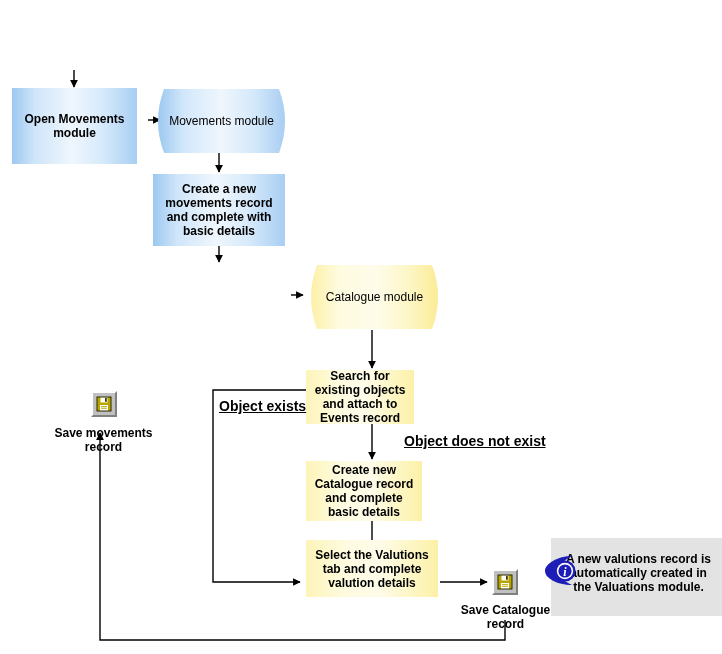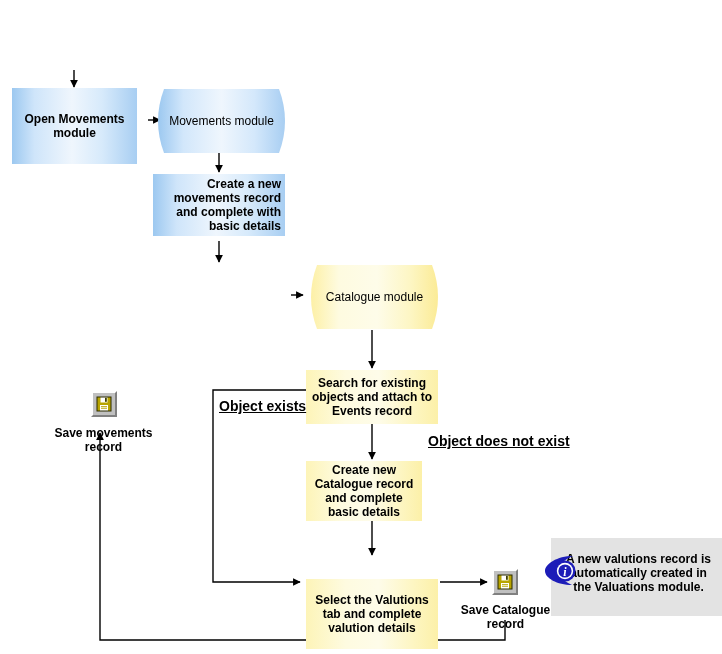--- a/index.html
+++ b/index.html
@@ -179,56 +179,56 @@
           <stop offset="50%" stop-color="#eff6fd"></stop>
           <stop offset="76%" stop-color="#d4e8fb"></stop>
           <stop offset="100%" stop-color="#a8cef2"></stop>
         </linearGradient>
       </defs>
       <path d="M 9,1 C 1,22 1,44 9,65 L 124,65 C 132,44 132,22 124,1 Z" fill="url(#gblue)" stroke="none"></path>
     </svg>
     <div class="wave-label">Movements module</div>
   </div>
 
-  <div class="node blue" style="left:153px; top:174px; width:132px; height:62px;text-align:right;">
+  <div class="node blue" style="left:153px; top:174px; width:132px; height:72px;">
     <span>Create a new movements record and complete with basic details</span>
   </div>
 
 
   <div class="wave-wrap" style="left:308px; top:264px; width:133px; height:66px;">
     <svg width="133" height="66" viewBox="0 0 133 66">
       <defs>
         <linearGradient id="gyellow" x1="0" y1="0" x2="1" y2="0">
           <stop offset="0%" stop-color="#fdf0a6"></stop>
           <stop offset="22%" stop-color="#fefbe0"></stop>
           <stop offset="52%" stop-color="#fefce9"></stop>
           <stop offset="78%" stop-color="#fdf6c4"></stop>
           <stop offset="100%" stop-color="#fbeb96"></stop>
         </linearGradient>
       </defs>
       <path d="M 9,1 C 1,22 1,44 9,65 L 124,65 C 132,44 132,22 124,1 Z" fill="url(#gyellow)" stroke="none"></path>
     </svg>
     <div class="wave-label">Catalogue module</div>
   </div>
 
-  <div class="node yellow" style="left:306px; top:370px; width:132px; height:54px;">
+  <div class="node yellow" style="left:306px; top:370px; width:108px; height:54px;">
     <span>Search for existing objects and attach to Events record</span>
   </div>
 
   <div class="node yellow" style="left:306px; top:461px; width:116px; height:60px;">
     <span>Create new Catalogue record and complete basic details</span>
   </div>
 
-  <div class="node yellow" style="left:306px; top:579px; width:132px; height:70px;">
+  <div class="node yellow" style="left:306px; top:540px; width:132px; height:57px;">
     <span>Select the Valutions tab and complete valution details</span>
   </div>
 
   <div class="edge-label" style="left:219px; top:399px;">Object exists</div>
 
-  <div class="edge-label" style="left:428px; top:434px;">Object does not exist</div>
+  <div class="edge-label" style="left:404px; top:434px;">Object does not exist</div>
 
   <div class="save-btn" style="left:91px; top:391px;">
     <svg width="16" height="16" viewBox="0 0 16 16">
       <rect x="1" y="1" width="14" height="14" fill="#b8a400"></rect>
       <rect x="4.5" y="1" width="7" height="5.5" fill="#ffffff"></rect>
       <rect x="9" y="1.8" width="1.8" height="4" fill="#404000"></rect>
       <rect x="4" y="9" width="8" height="6" fill="#ffffff"></rect>
       <rect x="5" y="10.2" width="6" height="0.9" fill="#b8a400"></rect>
       <rect x="5" y="11.8" width="6" height="0.9" fill="#b8a400"></rect>
       <rect x="1" y="1" width="14" height="14" fill="none" stroke="#2b2b00" stroke-width="1"></rect>

